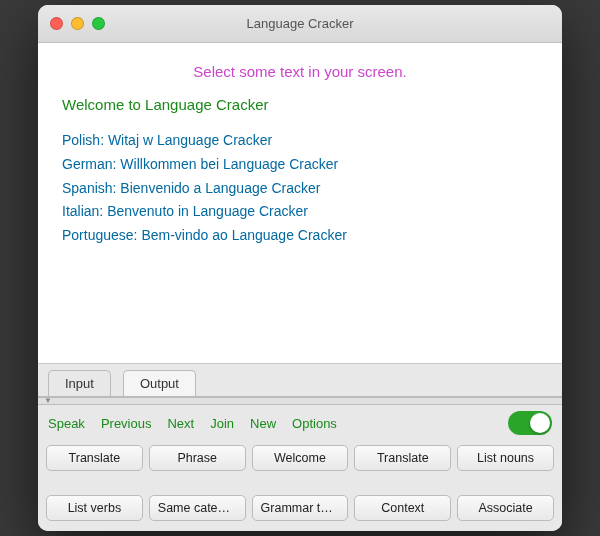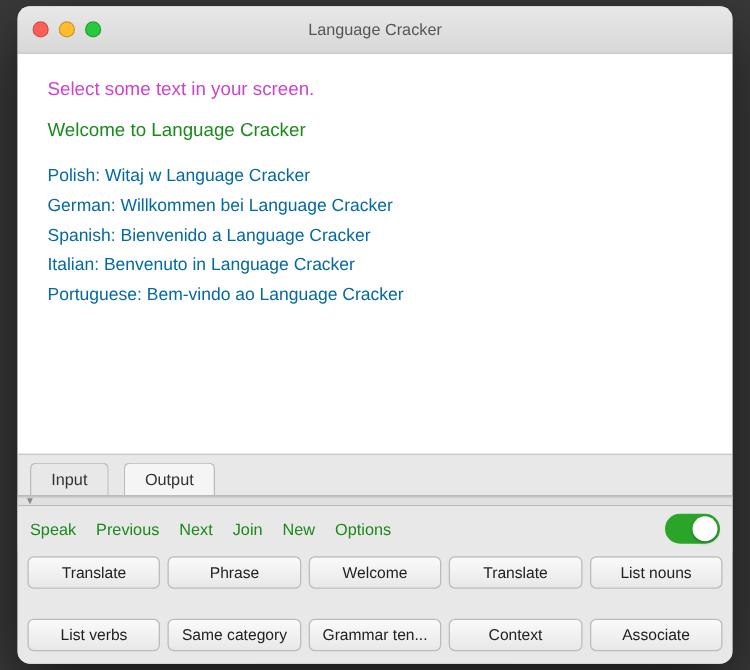--- a/index.html
+++ b/index.html
@@ -11,21 +11,21 @@
     body {
       background: #3a3a3a;
       display: flex;
       justify-content: center;
       align-items: center;
       min-height: 100vh;
       font-family: -apple-system, BlinkMacSystemFont, 'Helvetica Neue', Arial, sans-serif;
     }
 
     .window {
-      width: 572px;
+      width: 524px;
       border-radius: 10px;
       overflow: hidden;
       box-shadow: 0 20px 60px rgba(0,0,0,0.6);
       background: #f0f0f0;
     }
 
     .titlebar {
       background: linear-gradient(to bottom, #e8e8e8, #d8d8d8);
       height: 38px;
       display: flex;
@@ -64,20 +64,21 @@
       background: white;
       padding: 20px 24px;
       min-height: 320px;
     }
 
     .select-text {
       color: #cc44cc;
       font-size: 15px;
       font-weight: 400;
       margin-bottom: 16px;
+      text-align: center;
     }
 
     .welcome-text {
       color: #1a8a1a;
       font-size: 15px;
       font-weight: 400;
       margin-bottom: 16px;
     }
 
     .translations {

